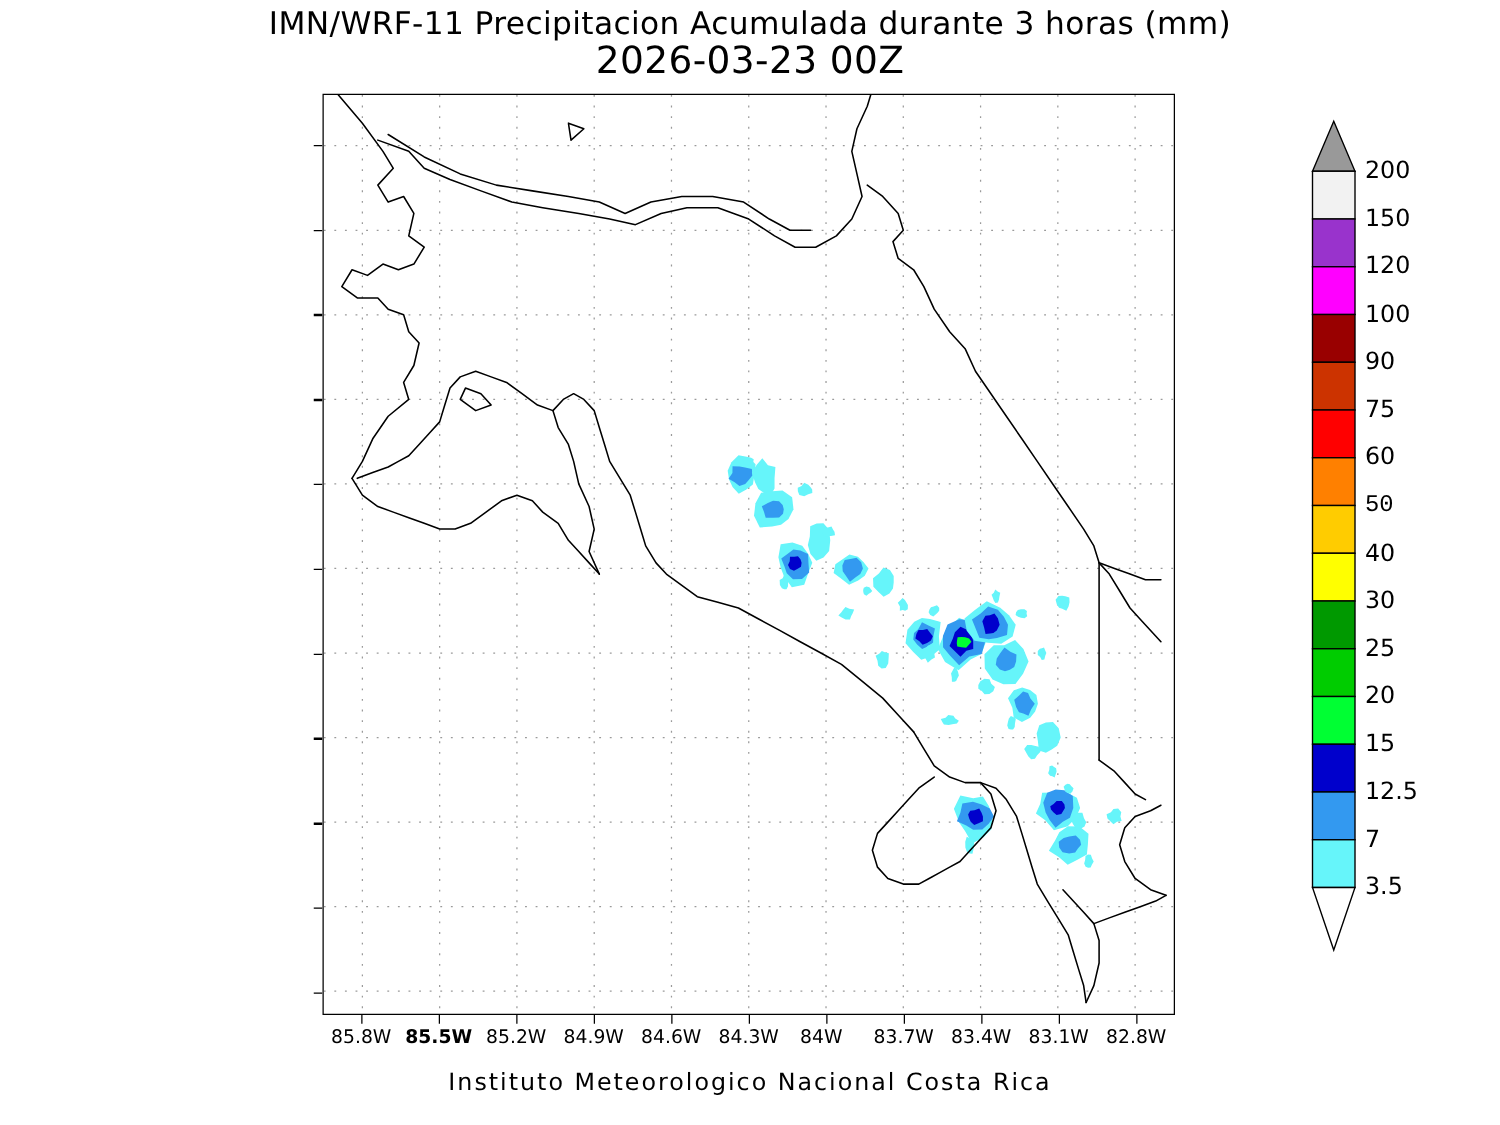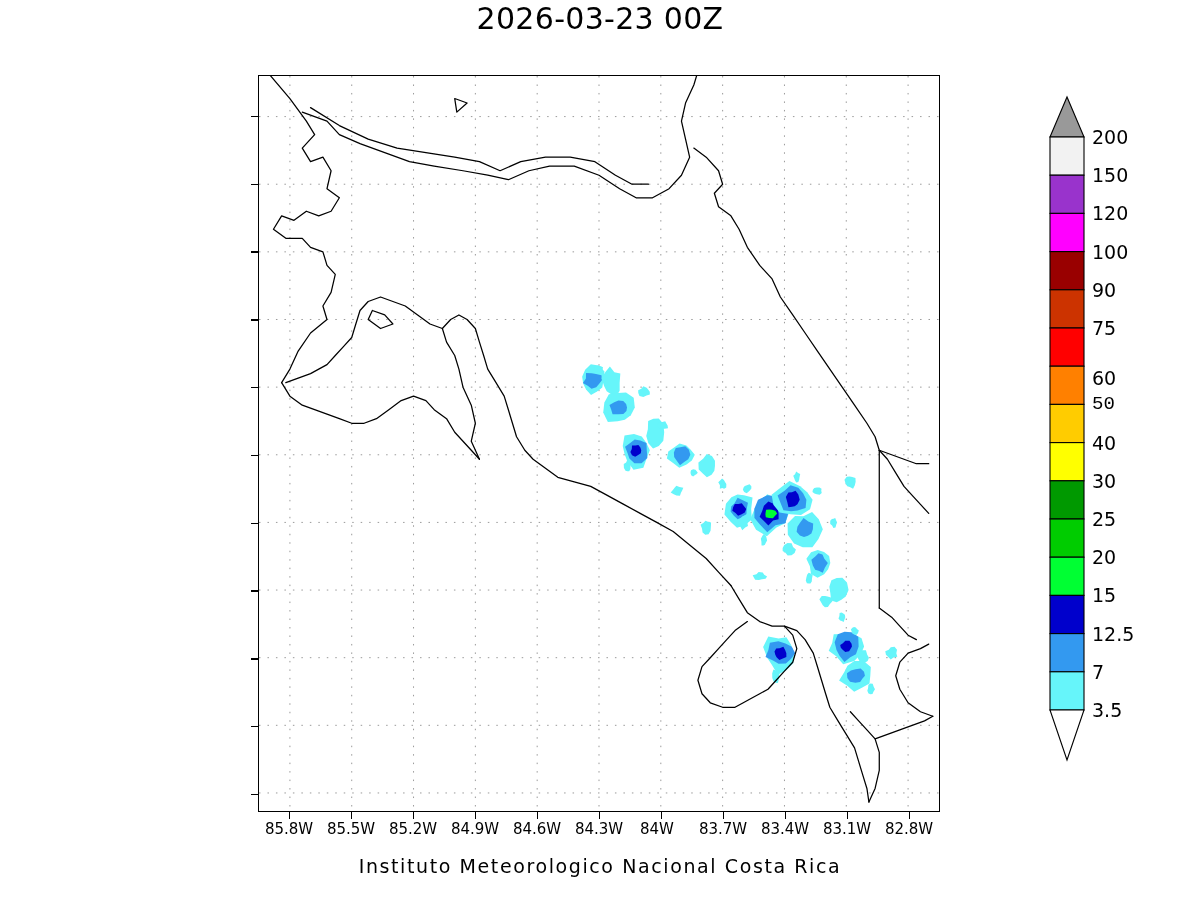--- a/index.html
+++ b/index.html
@@ -27,40 +27,41 @@
 
   #colorbar-wrap{position:absolute;left:1048px;top:95px;width:150px;height:720px;}
   #cbar-svg{position:absolute;left:0;top:0;}
   .cbar-label{position:absolute;left:44px;font-size:19px;line-height:19px;
               white-space:nowrap;transform:translateY(-50%);text-align:right;}
 </style>
 </head>
 <body>
 
 <div id="title-block">
+  <div id="title-line1">IMN/WRF-11 Precipitacion Acumulada durante 3 horas (mm)</div>
   <div id="title-line2">2026-03-23 00Z</div>
 </div>
 
 <div id="ylabels">
     <div class="tickmark-y" style="top: 115.693px;"></div>
     <div class="tickmark-y" style="top: 183.515px;"></div>
     <div class="tickmark-y" style="top: 251.337px;"></div>
     <div class="tickmark-y" style="top: 319.16px;"></div>
     <div class="tickmark-y" style="top: 386.982px;"></div>
     <div class="tickmark-y" style="top: 454.804px;"></div>
     <div class="tickmark-y" style="top: 522.626px;"></div>
     <div class="tickmark-y" style="top: 590.448px;"></div>
     <div class="tickmark-y" style="top: 658.27px;"></div>
     <div class="tickmark-y" style="top: 726.092px;"></div>
     <div class="tickmark-y" style="top: 793.914px;"></div>
   </div>
 <div id="xlabels">
     <div class="xtick-label" style="left: 249px; width: 80px; top: 822px;">85.8W</div>
     <div class="tickmark-x" style="left: 289px;"></div>
-    <div class="xtick-label" style="left: 311px; width: 80px; top: 822px;">85.5W</div>
+    <div class="xtick-label" style="left: 311px; width: 80px; top: 822px; font-weight: bold;">85.5W</div>
     <div class="tickmark-x" style="left: 351px;"></div>
     <div class="xtick-label" style="left: 373px; width: 80px; top: 822px;">85.2W</div>
     <div class="tickmark-x" style="left: 413px;"></div>
     <div class="xtick-label" style="left: 435px; width: 80px; top: 822px;">84.9W</div>
     <div class="tickmark-x" style="left: 475px;"></div>
     <div class="xtick-label" style="left: 497px; width: 80px; top: 822px;">84.6W</div>
     <div class="tickmark-x" style="left: 537px;"></div>
     <div class="xtick-label" style="left: 559px; width: 80px; top: 822px;">84.3W</div>
     <div class="tickmark-x" style="left: 599px;"></div>
     <div class="xtick-label" style="left: 621px; width: 72px; top: 822px;">84W</div>
@@ -204,21 +205,21 @@
       <rect x="2" y="538.6" width="34" height="38.2" fill="#3399f0" stroke="#000" stroke-width="1.1"></rect>
       <rect x="2" y="576.8000000000001" width="34" height="38.2" fill="#66f5fa" stroke="#000" stroke-width="1.1"></rect>
       <path d="M2 615 L36 615 L19 665 Z" fill="#ffffff" stroke="#000" stroke-width="1.1"></path>
     </svg>
 <div class="cbar-label" style="top: 42px;">200</div>
     <div class="cbar-label" style="top: 80.2px;">150</div>
     <div class="cbar-label" style="top: 118.4px;">120</div>
     <div class="cbar-label" style="top: 156.6px;">100</div>
     <div class="cbar-label" style="top: 194.8px;">90</div>
     <div class="cbar-label" style="top: 233px;">75</div>
-    <div class="cbar-label" style="top: 271.2px; margin-top: 12px;">60</div>
+    <div class="cbar-label" style="top: 271.2px;">60</div>
     <div class="cbar-label" style="top: 309.4px; font-family: Liberation Mono, monospace;">50</div>
     <div class="cbar-label" style="top: 347.6px;">40</div>
     <div class="cbar-label" style="top: 385.8px;">30</div>
     <div class="cbar-label" style="top: 424px;">25</div>
     <div class="cbar-label" style="top: 462.2px;">20</div>
     <div class="cbar-label" style="top: 500.4px;">15</div>
     <div class="cbar-label" style="top: 538.6px;">12.5</div>
     <div class="cbar-label" style="top: 576.8px;">7</div>
     <div class="cbar-label" style="top: 615px;">3.5</div>
   </div>

